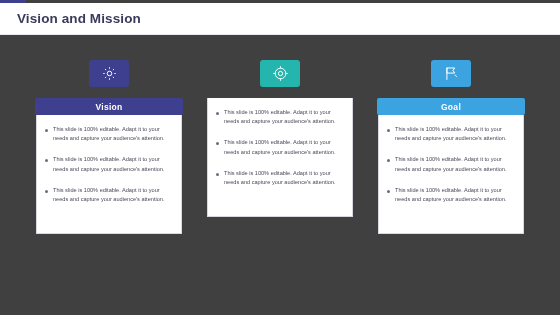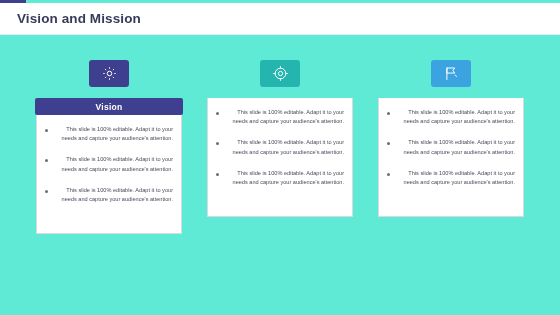--- a/index.html
+++ b/index.html
@@ -10,21 +10,21 @@
     width: 560px;
     height: 315px;
     background: #ffffff;
     font-family: "Liberation Sans", sans-serif;
     overflow: hidden;
     position: relative;
   }
   .slide {
     position: absolute;
     inset: 0;
-    background: #5eead4;
+    background: #404040;
   }
   
   .top-accent {
     position: absolute;
     left: 0;
     top: 0;
     width: 26px;
     height: 3px;
     background: #3f3f8f;
   }
@@ -53,21 +53,20 @@
     width: 100%;
     display: flex;
     justify-content: center;
     gap: 23px;
   }
   .col {
     width: 148px;
     display: flex;
     flex-direction: column;
     align-items: center;
-    text-align: right;
   }
   .icon-box {
     width: 40px;
     height: 27px;
     border-radius: 3px;
     display: flex;
     align-items: center;
     justify-content: center;
     margin-bottom: 11px;
   }
@@ -184,20 +183,23 @@
     <div class="col">
       <div class="icon-box" style="background:#3ba3e0">
         <span>
           <svg width="17" height="17" viewBox="0 0 24 24" fill="none" stroke="#ffffff" stroke-width="1.4">
             <path d="M5.5 21V3.5"></path>
             <path d="M5.5 4.2h11l-2.4 3.6 2.4 3.6h-11z"></path>
             <path d="M16.5 14.5c1.6 0 2.6 1 2.6 2.3"></path>
           </svg>
         </span>
       </div>
+      <div class="header-band" style="background:#3ba3e0">
+        <span>Goal</span>
+      </div>
       <div class="body-card">
         <div class="bullet-row">
           <span class="bullet-dot"></span>
           <span class="bullet-text">This slide is 100% editable. Adapt it to your needs and capture your audience's attention.</span>
         </div>
         <div class="bullet-row">
           <span class="bullet-dot"></span>
           <span class="bullet-text">This slide is 100% editable. Adapt it to your needs and capture your audience's attention.</span>
         </div>
         <div class="bullet-row">

